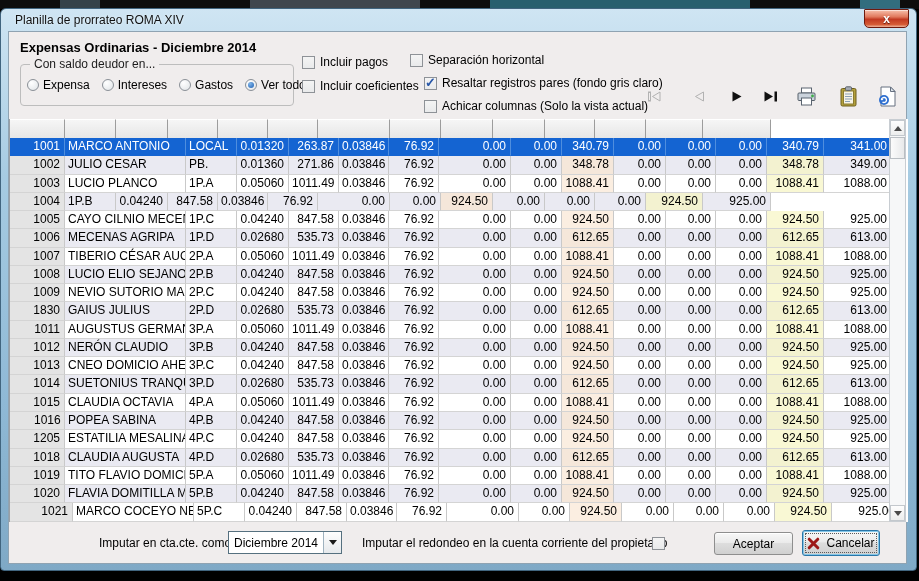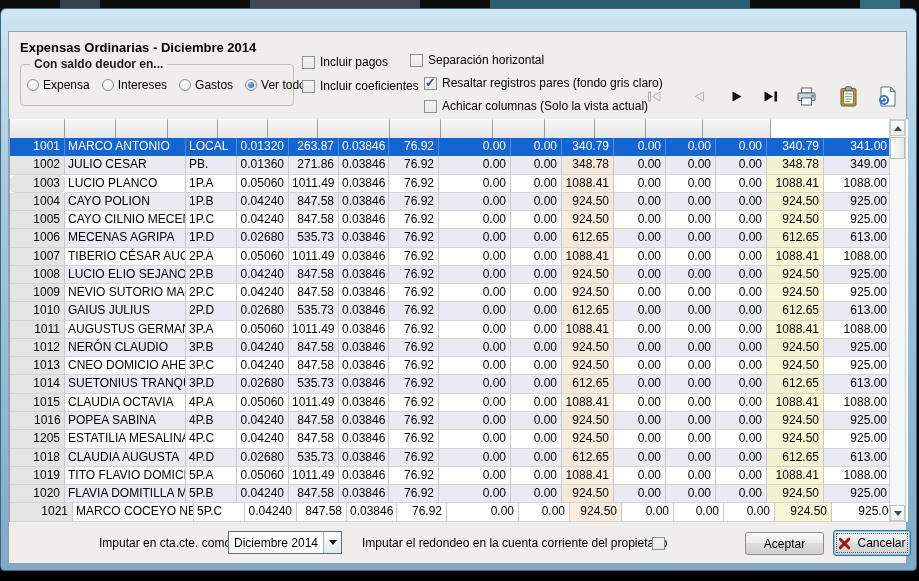--- a/index.html
+++ b/index.html
@@ -36,21 +36,21 @@
     background:#f0eded;border:1px solid #8fa3b2;box-sizing:border-box;
   }
   
   .sec-title{position:absolute;left:11px;top:8px;font-size:13px;font-weight:bold;color:#000;}
   .groupbox{
     position:absolute;left:11px;top:32px;width:272px;height:40px;
     border:1px solid #bdbdbd;border-radius:4px;
   }
   .groupbox .legend{
     position:absolute;left:9px;top:-8px;background:#f0eded;padding:0 4px;
-    font-size:12px;color:#1c1c1c;white-space:nowrap;font-weight:bold;
+    font-size:12px;color:#1c1c1c;white-space:nowrap;
   }
   .radio-row{position:absolute;left:6px;top:13px;display:flex;gap:12px;align-items:center;white-space:nowrap;}
   .rb{display:flex;align-items:center;gap:4px;cursor:pointer;}
   .rb .dot{
     width:12px;height:12px;border-radius:50%;box-sizing:border-box;
     border:1px solid #8a9097;background:radial-gradient(circle at 35% 30%,#ffffff,#dfe3e6);
     position:relative;flex:0 0 12px;
   }
   .rb.on .dot::after{
     content:"";position:absolute;left:2px;top:2px;width:6px;height:6px;border-radius:50%;
@@ -121,41 +121,46 @@
     background:#fff;border:1px solid #55707f;display:flex;align-items:center;cursor:pointer;
   }
   .combo .val{flex:1;font-size:12px;padding-left:5px;color:#000;white-space:nowrap;overflow:hidden;}
   .combo .arrow-zone{width:17px;height:100%;display:flex;align-items:center;justify-content:center;border-left:1px solid #9fb2bf;background:linear-gradient(180deg,#fefefe,#e6e9ec);}
   .combo .arrow{width:0;height:0;border-left:4px solid transparent;border-right:4px solid transparent;border-top:5px solid #1a1a1a;}
   .btn{
     position:absolute;box-sizing:border-box;border:1px solid #8e8e8e;border-radius:3px;
     background:linear-gradient(180deg,#f7f7f7 0%,#ebebeb 45%,#dddddd 50%,#d0d0d0 100%);
     display:flex;align-items:center;justify-content:center;gap:6px;font-size:12px;color:#000;cursor:pointer;
     box-shadow:inset 0 1px 0 #fff;
-    margin-left:31px;
   }
   .btn.accept{left:705px;top:500px;width:79px;height:23px;}
   .btn.cancel{
     left:793px;top:498px;width:78px;height:26px;
     border:1px solid #2a76a8;box-shadow:inset 0 0 0 1px #83c6e8, inset 0 1px 0 #fff;
     outline:1px dotted #5a5a5a;outline-offset:-4px;
   }
   .ft-check{position:absolute;left:643px;top:505px;}
 </style>
 </head>
 <body>
 
 <div class="bg-top">
   <div class="blob" style="left:60px;width:40px;background:#3d4c55;"></div>
   <div class="blob" style="left:250px;width:170px;background:#4a525a;"></div>
   <div class="blob" style="left:490px;width:260px;background:#2e6f80;"></div>
   <div class="blob" style="left:860px;width:40px;background:#3a7f93;"></div>
 </div>
 
 <div class="dialog">
+  <div class="titlebar">
+    <span class="title">Planilla de prorrateo ROMA XIV</span>
+    <div class="close-btn">
+      <span class="x">x</span>
+    </div>
+  </div>
 
   <div class="content">
 
     <div class="sec-title">Expensas Ordinarias - Diciembre 2014</div>
 
     <div class="groupbox">
       <span class="legend">Con saldo deudor en...</span>
       <div class="radio-row">
         <span class="rb">
           <span class="dot"></span>
@@ -294,39 +299,38 @@
           <div class="g-cell a-right" style="width: 72px;">0.00</div>
           <div class="g-cell a-right" style="width: 51px;">0.00</div>
           <div class="g-cell a-right c-exp" style="width: 52px;">348.78</div>
           <div class="g-cell a-right" style="width: 52px;">0.00</div>
           <div class="g-cell a-right" style="width: 50px;">0.00</div>
           <div class="g-cell a-right" style="width: 51px;">0.00</div>
           <div class="g-cell a-right c-sub" style="width: 57px;">348.78</div>
           <div class="g-cell a-right" style="width: 68px;">349.00</div>
         </div>
         <div class="g-row">
-          <div class="g-cell a-right c-cod" style="width: 55px; border-radius: 6px;">1003</div>
+          <div class="g-cell a-right c-cod" style="width: 55px;">1003</div>
           <div class="g-cell a-left" style="width: 121px;">LUCIO PLANCO</div>
           <div class="g-cell a-left" style="width: 51px;">1P.A</div>
           <div class="g-cell a-right" style="width: 52px;">0.05060</div>
           <div class="g-cell a-right" style="width: 50px;">1011.49</div>
           <div class="g-cell a-right" style="width: 50px;">0.03846</div>
           <div class="g-cell a-right" style="width: 50px;">76.92</div>
           <div class="g-cell a-right" style="width: 72px;">0.00</div>
           <div class="g-cell a-right" style="width: 51px;">0.00</div>
           <div class="g-cell a-right c-exp" style="width: 52px;">1088.41</div>
           <div class="g-cell a-right" style="width: 52px;">0.00</div>
           <div class="g-cell a-right" style="width: 50px;">0.00</div>
           <div class="g-cell a-right" style="width: 51px;">0.00</div>
           <div class="g-cell a-right c-sub" style="width: 57px;">1088.41</div>
           <div class="g-cell a-right" style="width: 68px;">1088.00</div>
         </div>
         <div class="g-row par">
           <div class="g-cell a-right c-cod" style="width: 55px;">1004</div>
-          <div class="g-cell a-left" style="width: 121px;">CAYO POLION</div>
           <div class="g-cell a-left" style="width: 51px;">1P.B</div>
           <div class="g-cell a-right" style="width: 52px;">0.04240</div>
           <div class="g-cell a-right" style="width: 50px;">847.58</div>
           <div class="g-cell a-right" style="width: 50px;">0.03846</div>
           <div class="g-cell a-right" style="width: 50px;">76.92</div>
           <div class="g-cell a-right" style="width: 72px;">0.00</div>
           <div class="g-cell a-right" style="width: 51px;">0.00</div>
           <div class="g-cell a-right c-exp" style="width: 52px;">924.50</div>
           <div class="g-cell a-right" style="width: 52px;">0.00</div>
           <div class="g-cell a-right" style="width: 50px;">0.00</div>
@@ -413,21 +417,21 @@
           <div class="g-cell a-right" style="width: 72px;">0.00</div>
           <div class="g-cell a-right" style="width: 51px;">0.00</div>
           <div class="g-cell a-right c-exp" style="width: 52px;">924.50</div>
           <div class="g-cell a-right" style="width: 52px;">0.00</div>
           <div class="g-cell a-right" style="width: 50px;">0.00</div>
           <div class="g-cell a-right" style="width: 51px;">0.00</div>
           <div class="g-cell a-right c-sub" style="width: 57px;">924.50</div>
           <div class="g-cell a-right" style="width: 68px;">925.00</div>
         </div>
         <div class="g-row par">
-          <div class="g-cell a-right c-cod" style="width: 55px;">1010</div>
+          <div class="g-cell a-right c-cod" style="width: 55px;">1830</div>
           <div class="g-cell a-left" style="width: 121px;">GAIUS JULIUS</div>
           <div class="g-cell a-left" style="width: 51px;">2P.D</div>
           <div class="g-cell a-right" style="width: 52px;">0.02680</div>
           <div class="g-cell a-right" style="width: 50px;">535.73</div>
           <div class="g-cell a-right" style="width: 50px;">0.03846</div>
           <div class="g-cell a-right" style="width: 50px;">76.92</div>
           <div class="g-cell a-right" style="width: 72px;">0.00</div>
           <div class="g-cell a-right" style="width: 51px;">0.00</div>
           <div class="g-cell a-right c-exp" style="width: 52px;">612.65</div>
           <div class="g-cell a-right" style="width: 52px;">0.00</div>

